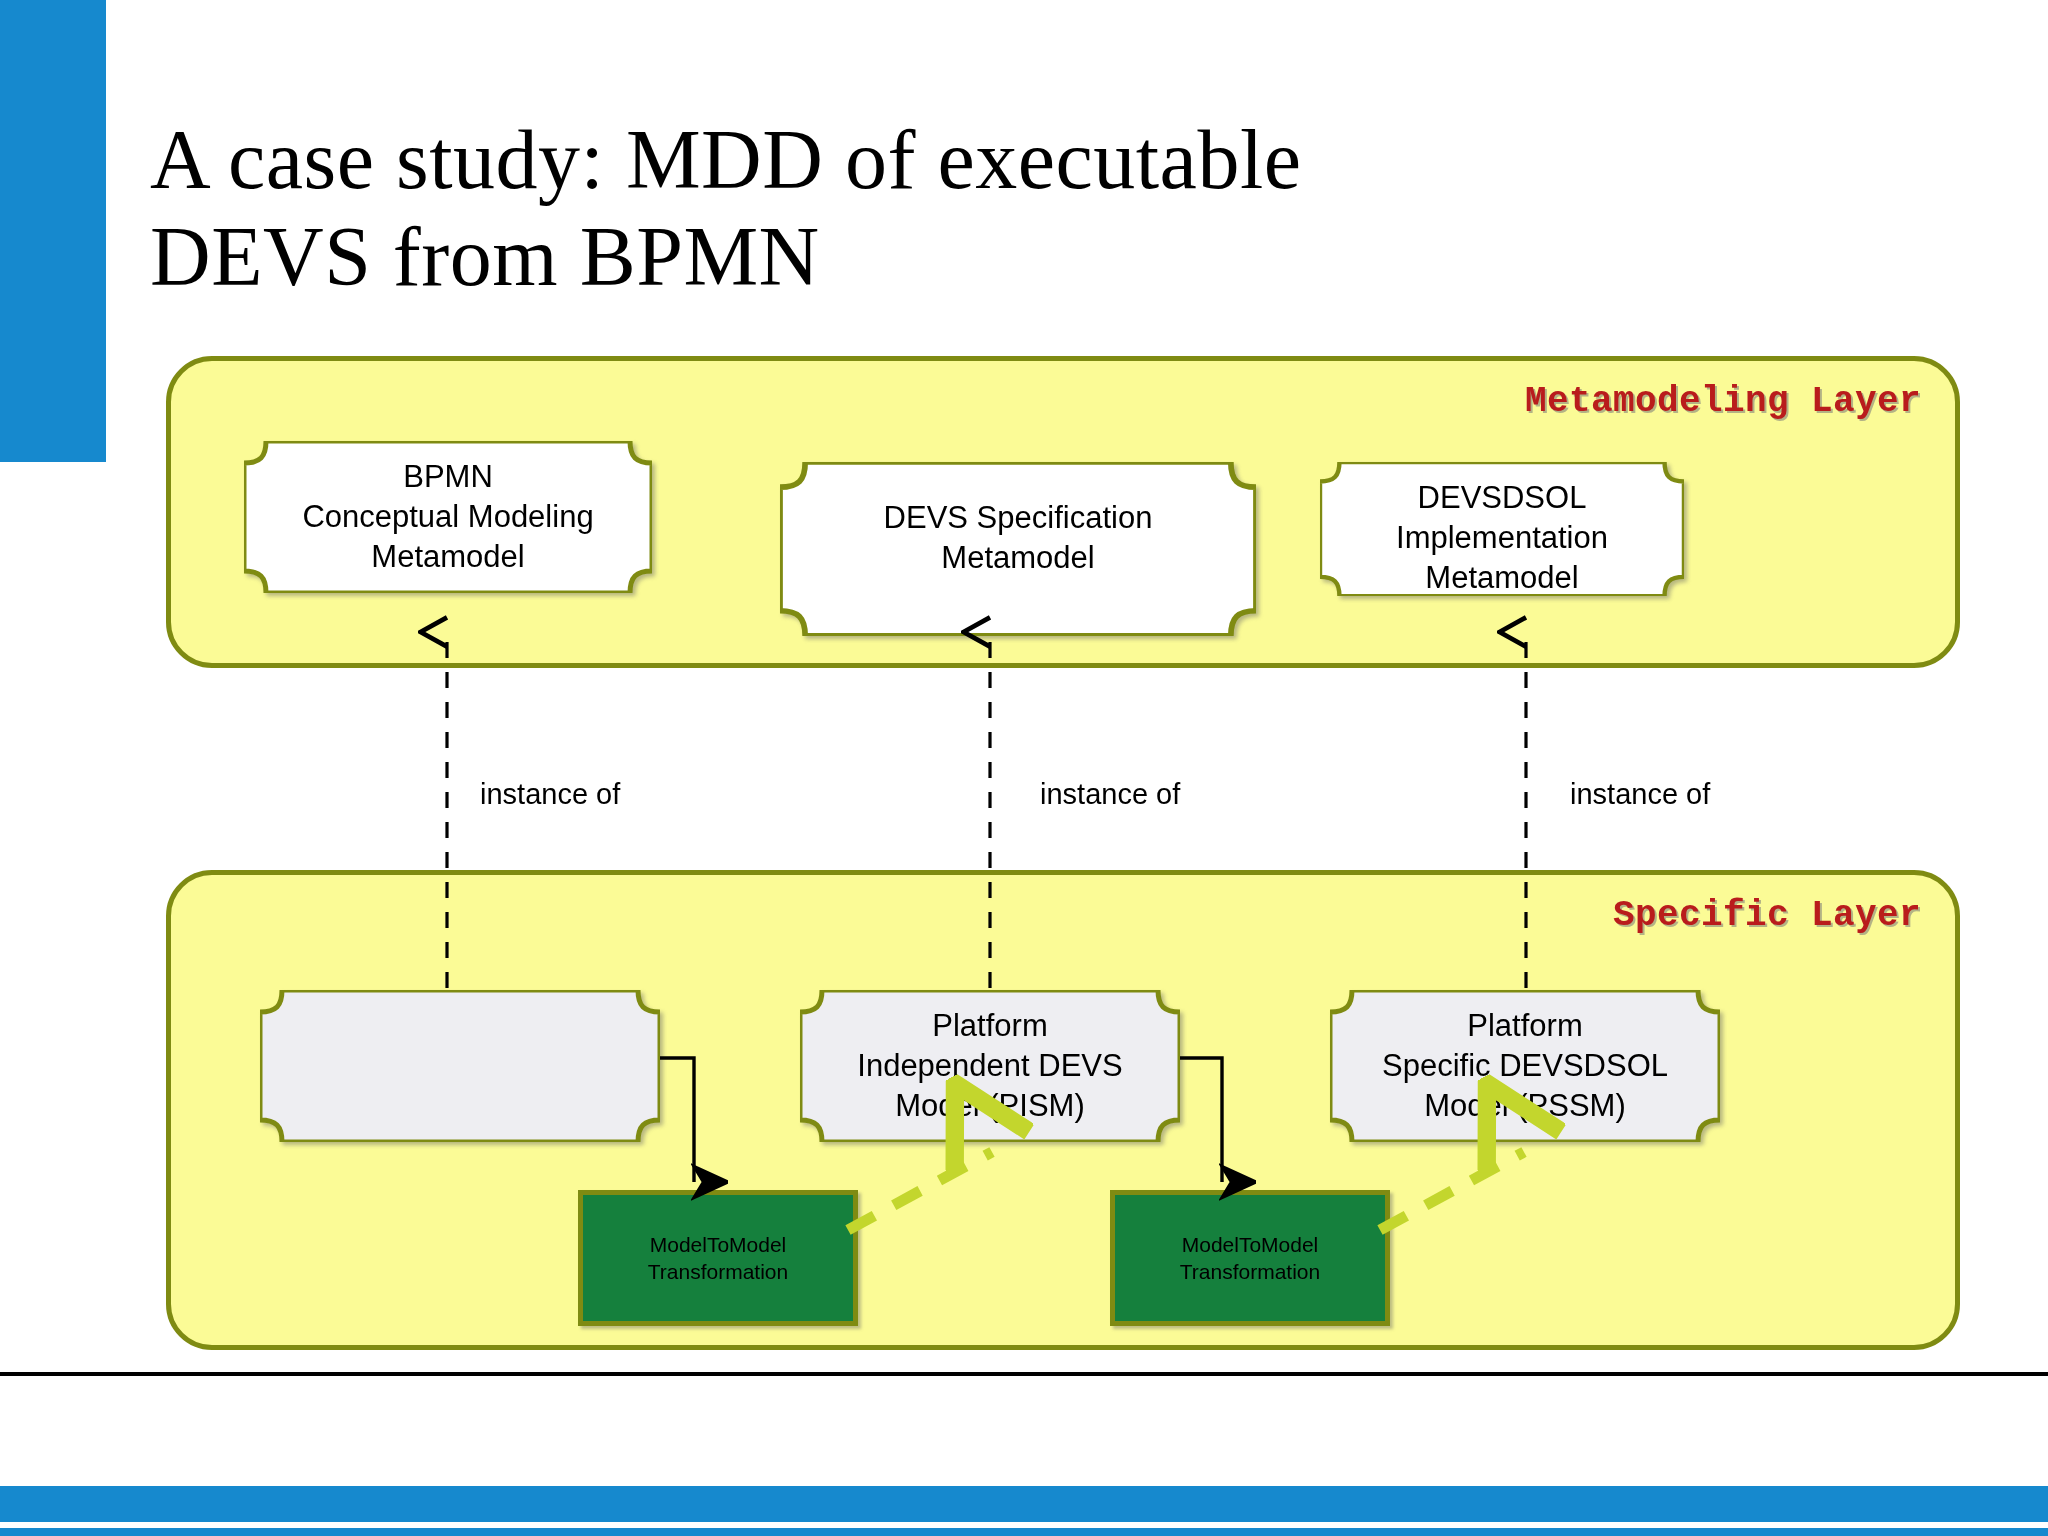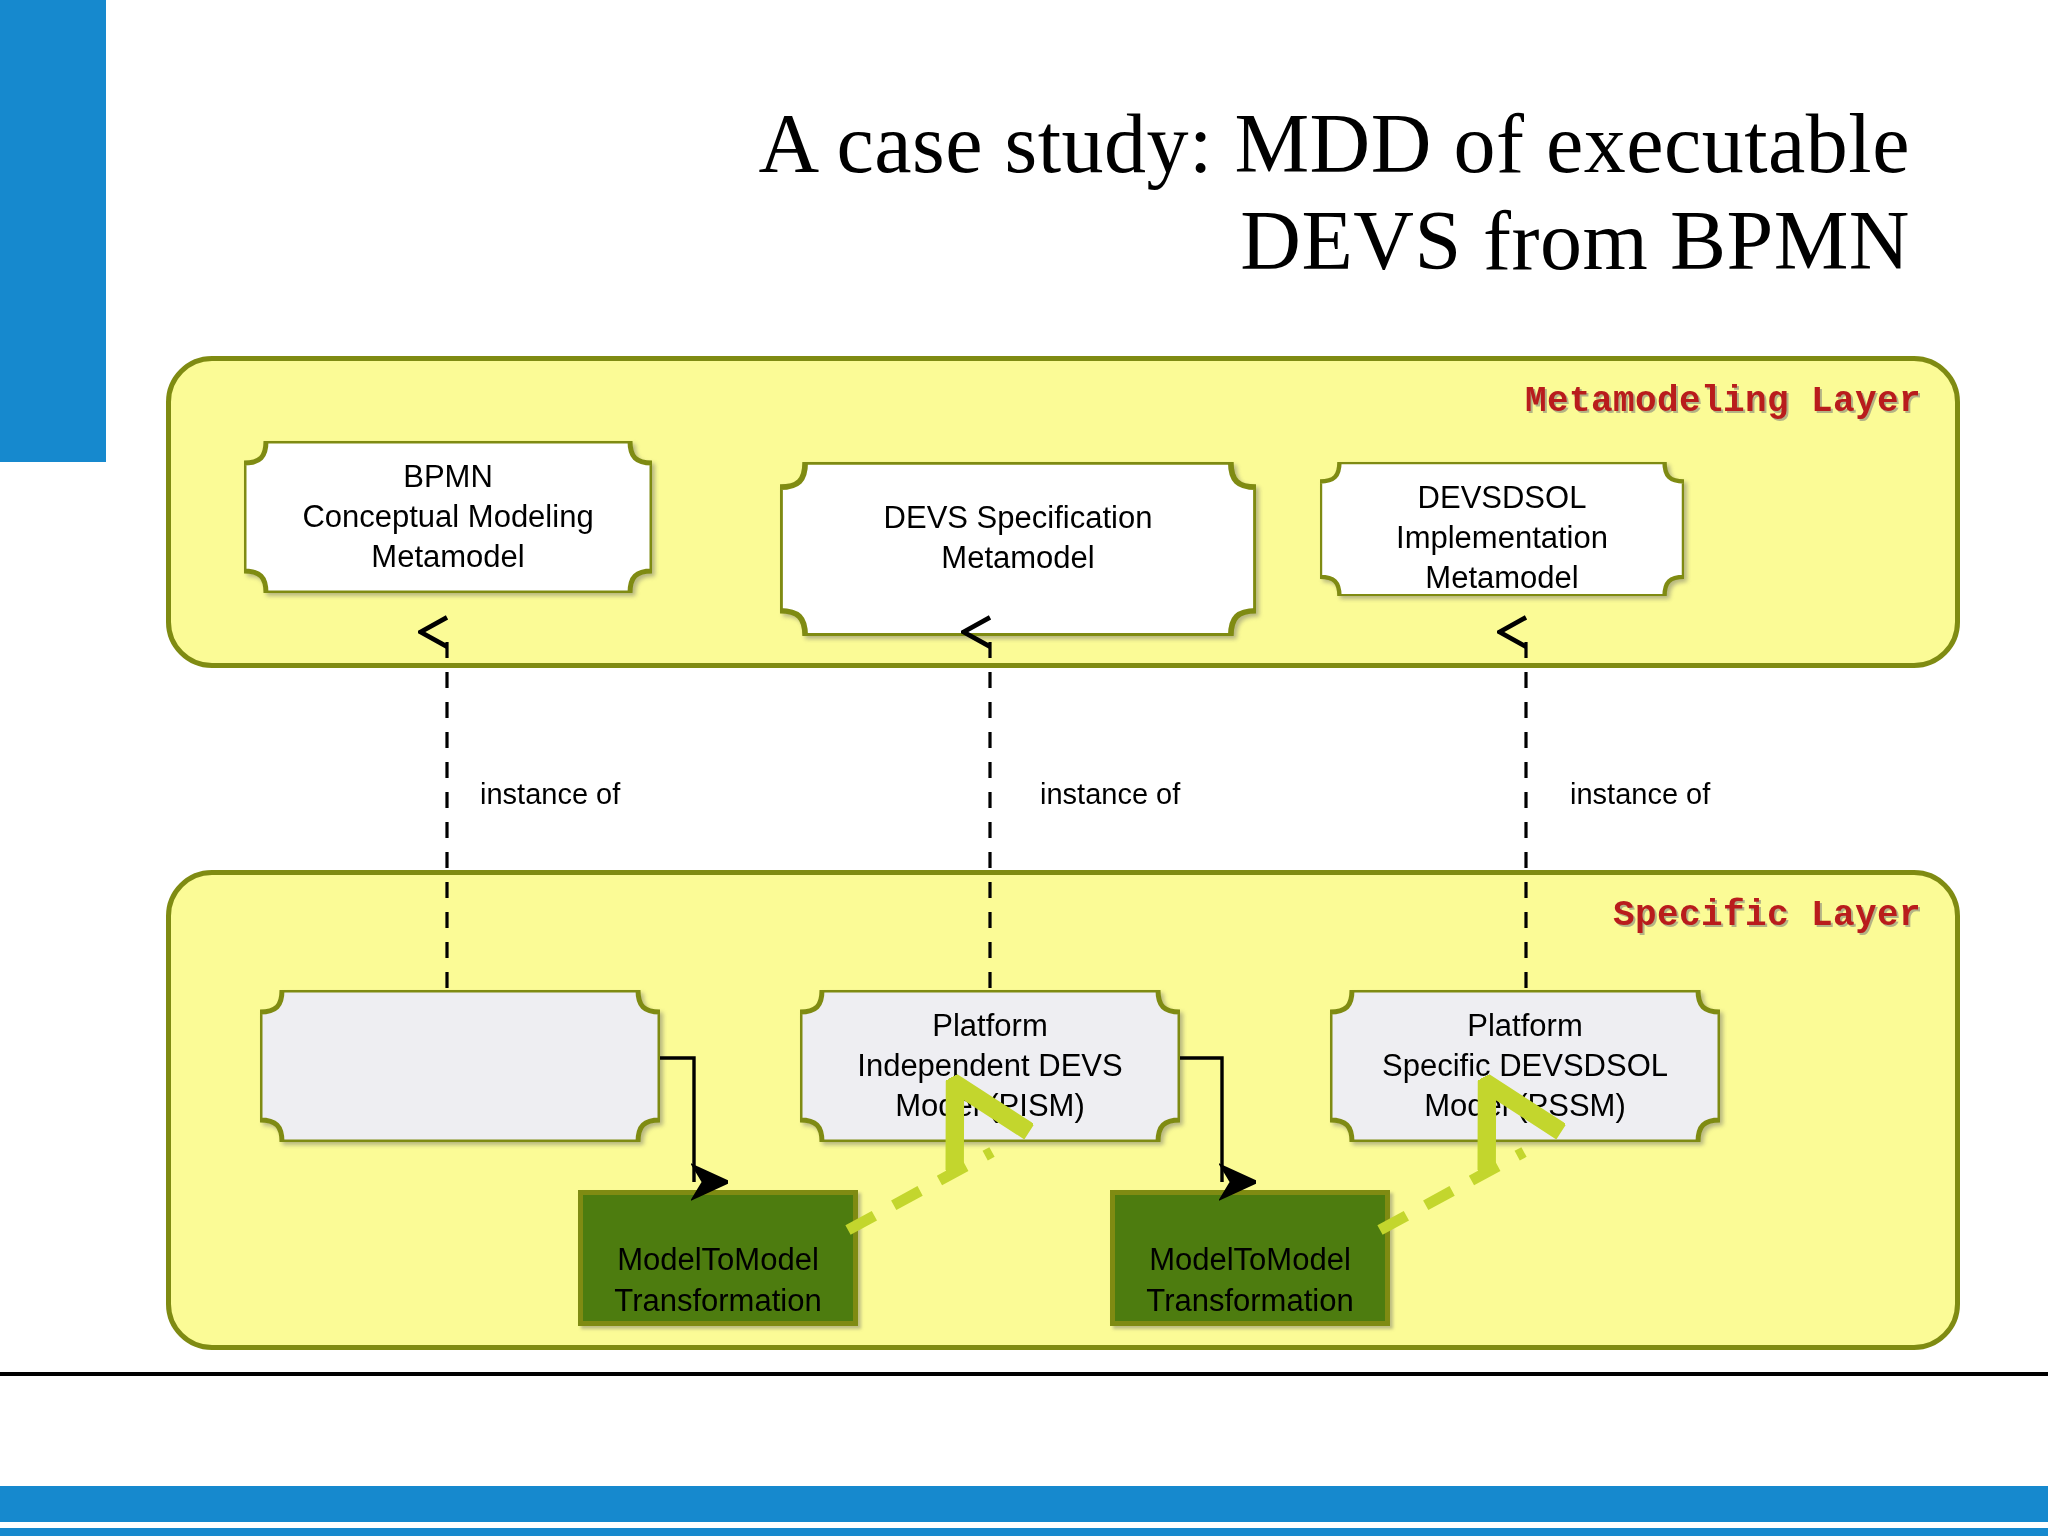--- a/index.html
+++ b/index.html
@@ -12,22 +12,22 @@
   }
 
   
   .blue-bar{
     position:absolute;left:0;top:0;width:106px;height:462px;
     background:#1689ce;
   }
 
   
   .slide-title{
-    position:absolute;left:150px;top:96px;width:1760px;
-    text-align:right;
+    position:absolute;left:150px;top:112px;width:1760px;
+    text-align:left;
     font-family:"Liberation Serif",serif;
     font-size:84px;line-height:1.15;
     color:#000000;
     letter-spacing:0.5px;
     white-space:pre-line;
   }
 
   
   .layer-panel{
     position:absolute;
@@ -62,25 +62,25 @@
   .node .shape{
     position:absolute;inset:0;
     z-index:0;
   }
   .node .ntext{position:relative;z-index:1;padding:0 26px;}
 
   
   .node-rect{
     position:absolute;
     box-sizing:border-box;
-    display:flex;align-items:flex-end;justify-content:center;
+    display:flex;align-items:center;justify-content:center;
     text-align:center;
-    background:#4d7c0f;
+    background:#15803d;
     border:5px solid #7f8b12;
-    font-size:31px;line-height:1.3;
+    font-size:21px;line-height:1.3;
     color:#000;white-space:pre-line;
     box-shadow:3px 3px 3px rgba(100,100,100,0.4);
   }
 
   
   #connectors{
     position:absolute;left:0;top:0;width:2048px;height:1536px;
     pointer-events:none;
   }
   .inst-label{

